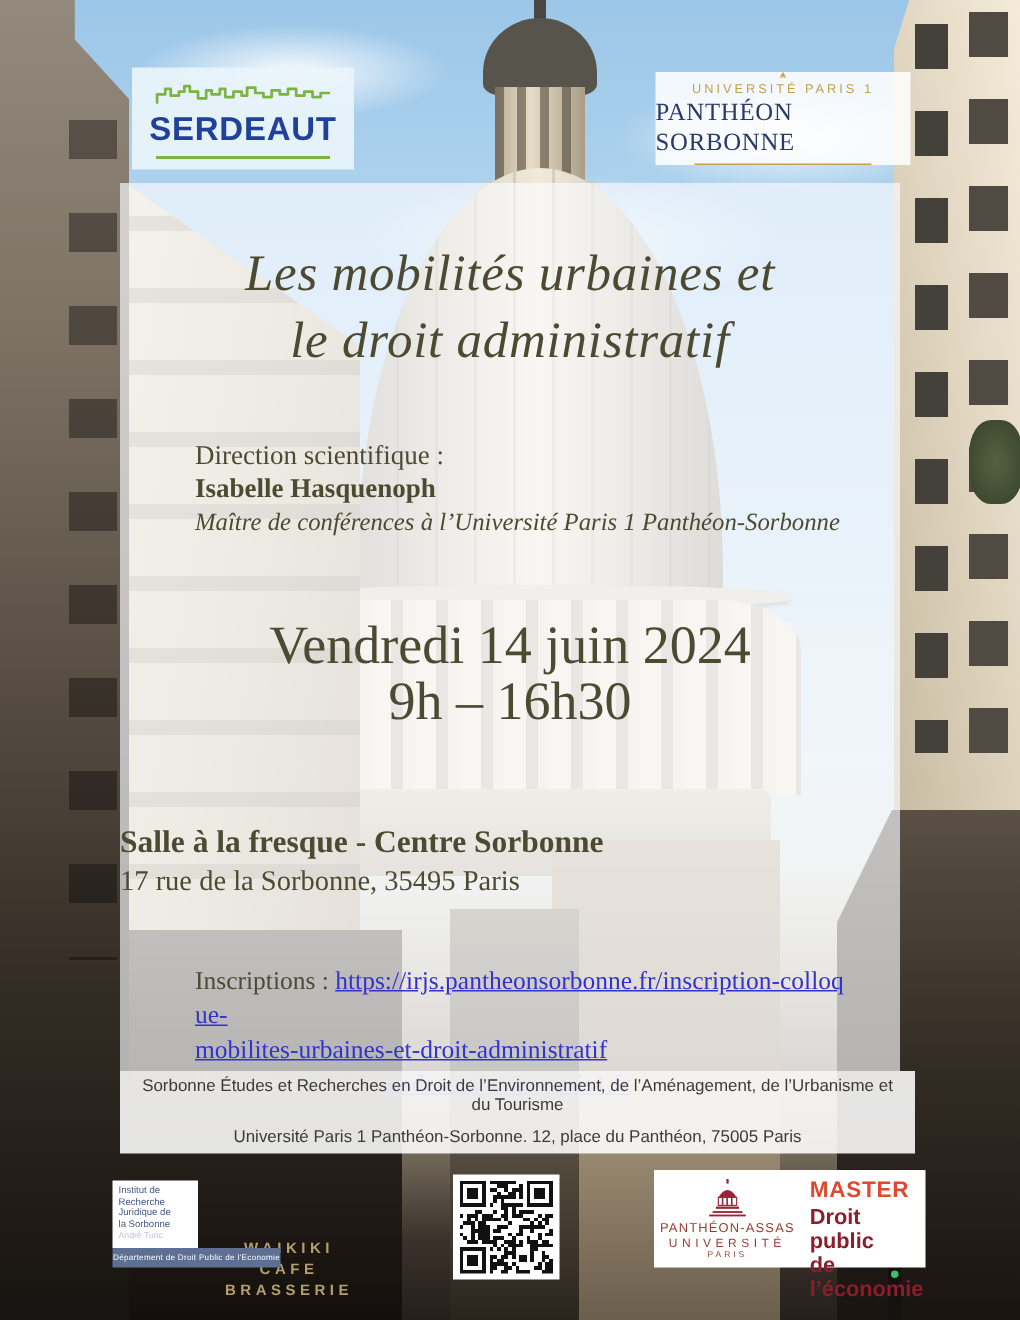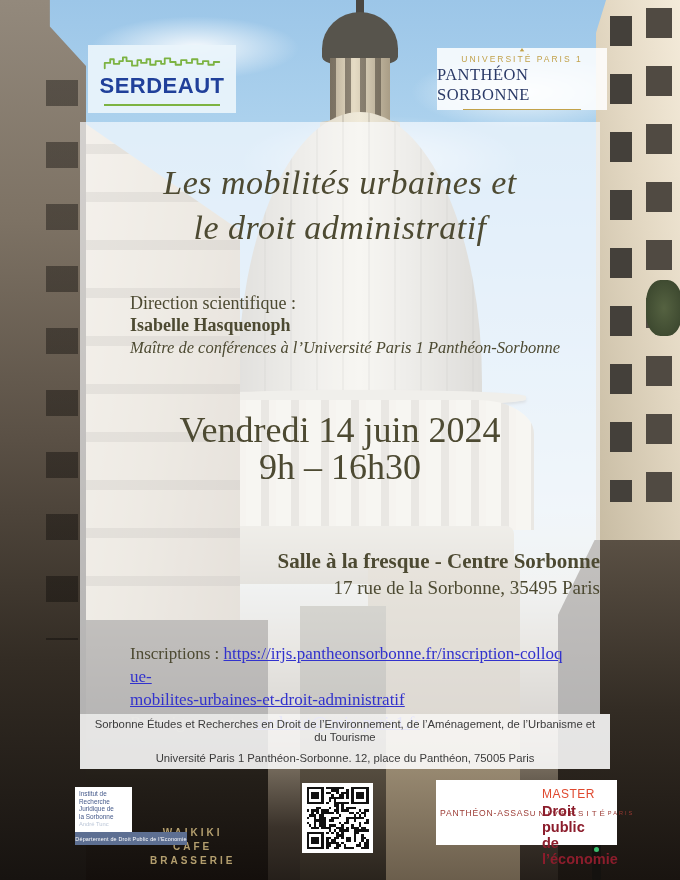--- a/index.html
+++ b/index.html
@@ -62,21 +62,21 @@
   
   .panel{position:absolute;left:80px;top:122px;width:520px;height:592px;
     background:rgba(250,252,255,.66);z-index:2;color:var(--title_olive,#4d4a32);}
   .panel .blk{position:absolute;width:100%;}
   .title{top:38px;text-align:center;font-size:34px;line-height:45px;letter-spacing:.5px;font-style:italic;}
   .direction{top:170px;left:0;padding-left:50px;font-size:18px;line-height:22px;}
   .direction .lbl{font-size:18px;}
   .direction .nm{font-weight:bold;}
   .direction .role{font-style:italic;font-size:16.5px;margin-top:1px;}
   .datetime{top:290px;text-align:center;font-weight:normal;font-size:36px;line-height:37px;}
-  .venue{top:426px;text-align:right;font-family:Liberation Serif, serif;}
+  .venue{top:426px;text-align:left;font-family:Liberation Serif, serif;}
   .venue .v1{font-weight:bold;font-size:21px;line-height:27px;}
   .venue .v2{font-size:19px;line-height:26px;}
   .contact{top:520px;padding-left:50px;padding-right:30px;font-size:17px;line-height:23px;}
   .contact a{color:var(--link_blue,#3232cd);text-decoration:underline;cursor:pointer;word-break:break-all;}
 
   .footer-band{position:absolute;left:80px;top:714px;width:530px;height:55px;z-index:2;
     background:rgba(255,255,255,.88);color:#3b3b3b;text-align:center;
     font-family:"Liberation Sans",sans-serif;font-size:11.3px;line-height:13px;
     display:flex;flex-direction:column;justify-content:center;gap:8px;padding:4px 14px;}
 
@@ -100,26 +100,26 @@
   .irjs .sq{width:55px;background:var(--irjs_slate,#5d6f92);color:#fff;display:flex;align-items:center;justify-content:center;
     font-size:21px;letter-spacing:.5px;}
   .irjs .txt{width:57px;background:#fff;padding:3px 0 0 4px;color:#44598a;font-size:6.4px;line-height:7.6px;}
   .irjs .sub{color:#bcc7d8;font-size:5.8px;margin-top:1px;}
   .irjs .bar{height:13px;background:var(--irjs_slate,#5d6f92);color:#fff;font-size:5.4px;
     display:flex;align-items:center;justify-content:center;letter-spacing:.2px;}
   .qr{left:302px;top:783px;width:71px;height:70px;background:#fff;padding:4px;}
   .qr svg{display:block;width:63px;height:62px;}
   .assas{left:436px;top:780px;width:181px;height:65px;background:#fff;display:flex;align-items:center;
     font-family:"Liberation Sans",sans-serif;padding:4px 6px 4px 4px;}
-  .assas .lcol{width:92px;display:flex;flex-direction:row;align-items:center;}
+  .assas .lcol{width:92px;display:flex;flex-direction:column;align-items:center;}
   .assas .lcol .a1{font-size:8.6px;letter-spacing:.8px;color:#9c3b34;margin-top:1px;white-space:nowrap;}
   .assas .lcol .a2{font-size:8px;letter-spacing:3px;color:#9c3b34;margin-top:1px;}
   .assas .lcol .a3{font-size:5.6px;letter-spacing:2px;color:#9c3b34;margin-top:1px;}
   .assas .div{width:2px;height:42px;background:#c0392b;margin:0 7px 0 3px;}
-  .assas .rcol .m{font-size:12px;font-weight:normal;color:var(--assas_master_red,#e0492f);letter-spacing:.5px;margin-bottom:2px;margin-top:28px;}
+  .assas .rcol .m{font-size:15px;font-weight:bold;color:var(--assas_master_red,#e0492f);letter-spacing:.5px;margin-bottom:2px;margin-top:28px;}
   .assas .rcol .p{font-size:14.5px;font-weight:bold;color:var(--assas_red,#8c1d2c);line-height:16px;}
 </style>
 </head>
 <body>
 
 <div class="poster">
 
   <div class="bg">
     <div class="sky"></div>
     <div class="cloud c1"></div>

